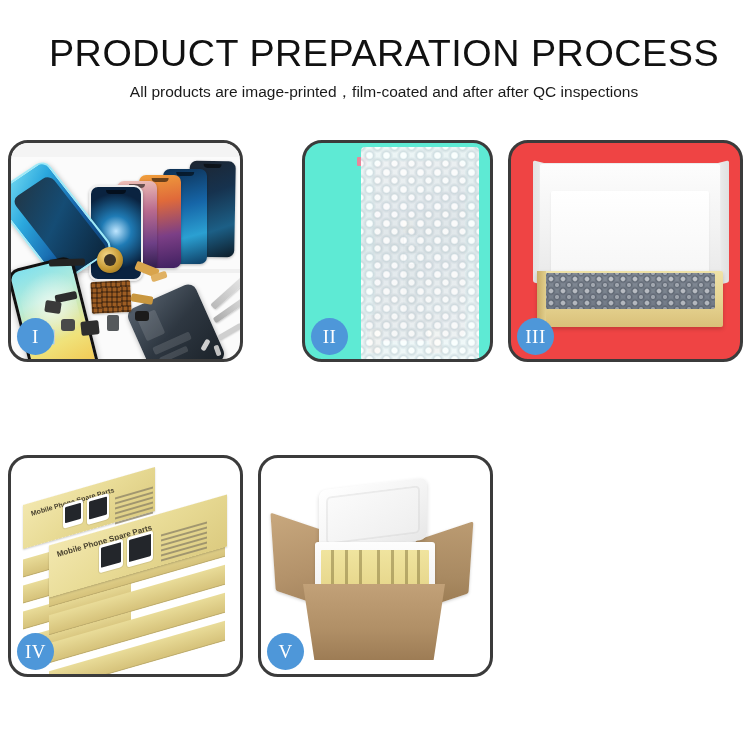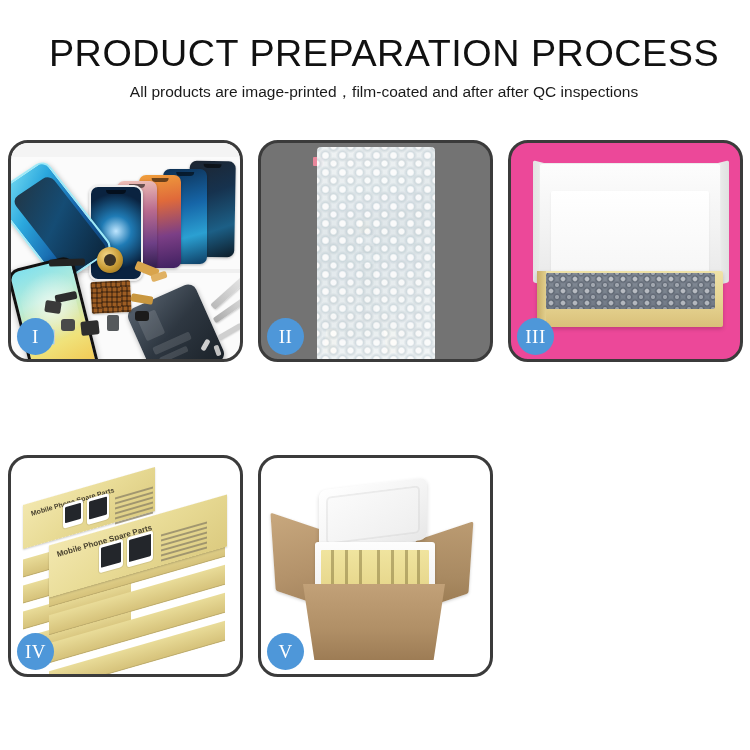--- a/index.html
+++ b/index.html
@@ -241,21 +241,21 @@
   .blk-b  { top: 158px; left: 34px; width: 16px; height: 12px; background:#3a3a3a; transform: rotate(8deg);}
   .blk-c  { top: 176px; left: 50px; width: 14px; height: 12px; background:#4a4a4a; border-radius:3px;}
   .blk-d  { top: 172px; left: 96px; width: 12px; height: 16px; background:#55595c; border-radius:2px;}
   .blk-e  { top: 178px; left: 70px; width: 18px; height: 14px; background:#2e2e2e; border-radius:2px; transform: rotate(-6deg);}
   .cam    { top: 168px; left: 124px; width: 14px; height: 10px; background:#1b1b1b; border-radius:3px;}
   .screw1 { top: 196px; left: 192px; width: 5px; height: 12px; background:#cfcfcf; border-radius:2px; transform: rotate(30deg);}
   .screw2 { top: 202px; left: 204px; width: 5px; height: 11px; background:#c2c2c2; border-radius:2px; transform: rotate(-20deg);}
   .sim    { top: 186px; left: 32px; width: 10px; height: 14px; background:#7fd4e8; border-radius:2px; border:1px solid #cfcfcf;}
 
   
-  .p2 { background: #737373; }
+  .p2 { background: #5eead4; margin-left: 44px; }
   .bubblewrap {
     position: absolute;
     top: 4px; left: 56px;
     width: 118px; height: 214px;
     background:
       radial-gradient(circle at 50% 50%, rgba(255,255,255,.95) 0 22%, rgba(190,205,212,.55) 34%, rgba(255,255,255,0) 58%) 0 0 / 17px 17px,
       radial-gradient(circle at 50% 50%, rgba(255,255,255,.9) 0 20%, rgba(176,192,200,.45) 32%, rgba(255,255,255,0) 56%) 8px 8px / 17px 17px,
       linear-gradient(165deg,#f4f7f8 0%,#e4ebee 40%,#f7fafb 100%);
     border-radius: 4px;
     z-index: 20;
@@ -292,21 +292,21 @@
     width: 74px; height: 26px;
     background: linear-gradient(180deg,#232c36 0%,#121a22 100%);
     z-index: 14; border-radius: 2px;
   }
   .gold { position: absolute; z-index: 16; background: linear-gradient(180deg,#e7b968,#b98632); border-radius:1px;}
   .g1 { top: 186px; left: 64px; width: 12px; height: 24px; transform: rotate(6deg);}
   .g2 { top: 186px; left: 124px; width: 12px; height: 24px; transform: rotate(-6deg);}
   .g3 { top: 78px; left: 98px; width: 10px; height: 12px; }
 
   
-  .p3 { background: #ec4899; }
+  .p3 { background: #ef4444; }
   .box3-lid {
     position: absolute;
     top: 20px; left: 28px;
     width: 182px; height: 116px;
     background: linear-gradient(180deg,#fdfdfd 0%,#f2f2f2 60%,#e9e9e9 100%);
     border-radius: 3px;
     box-shadow: inset 0 0 0 1px #ececec;
   }
   .box3-lid-flapL {
     position: absolute; top: 20px; left: 22px;

